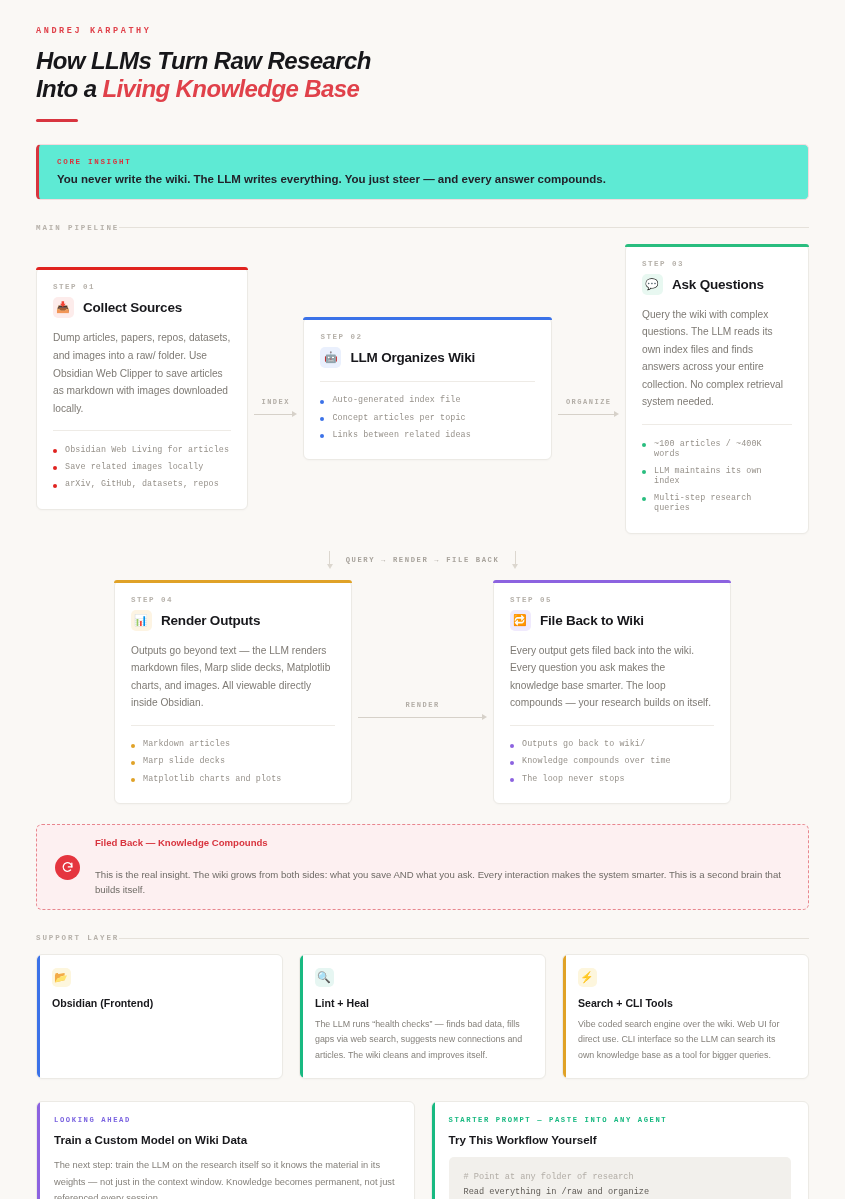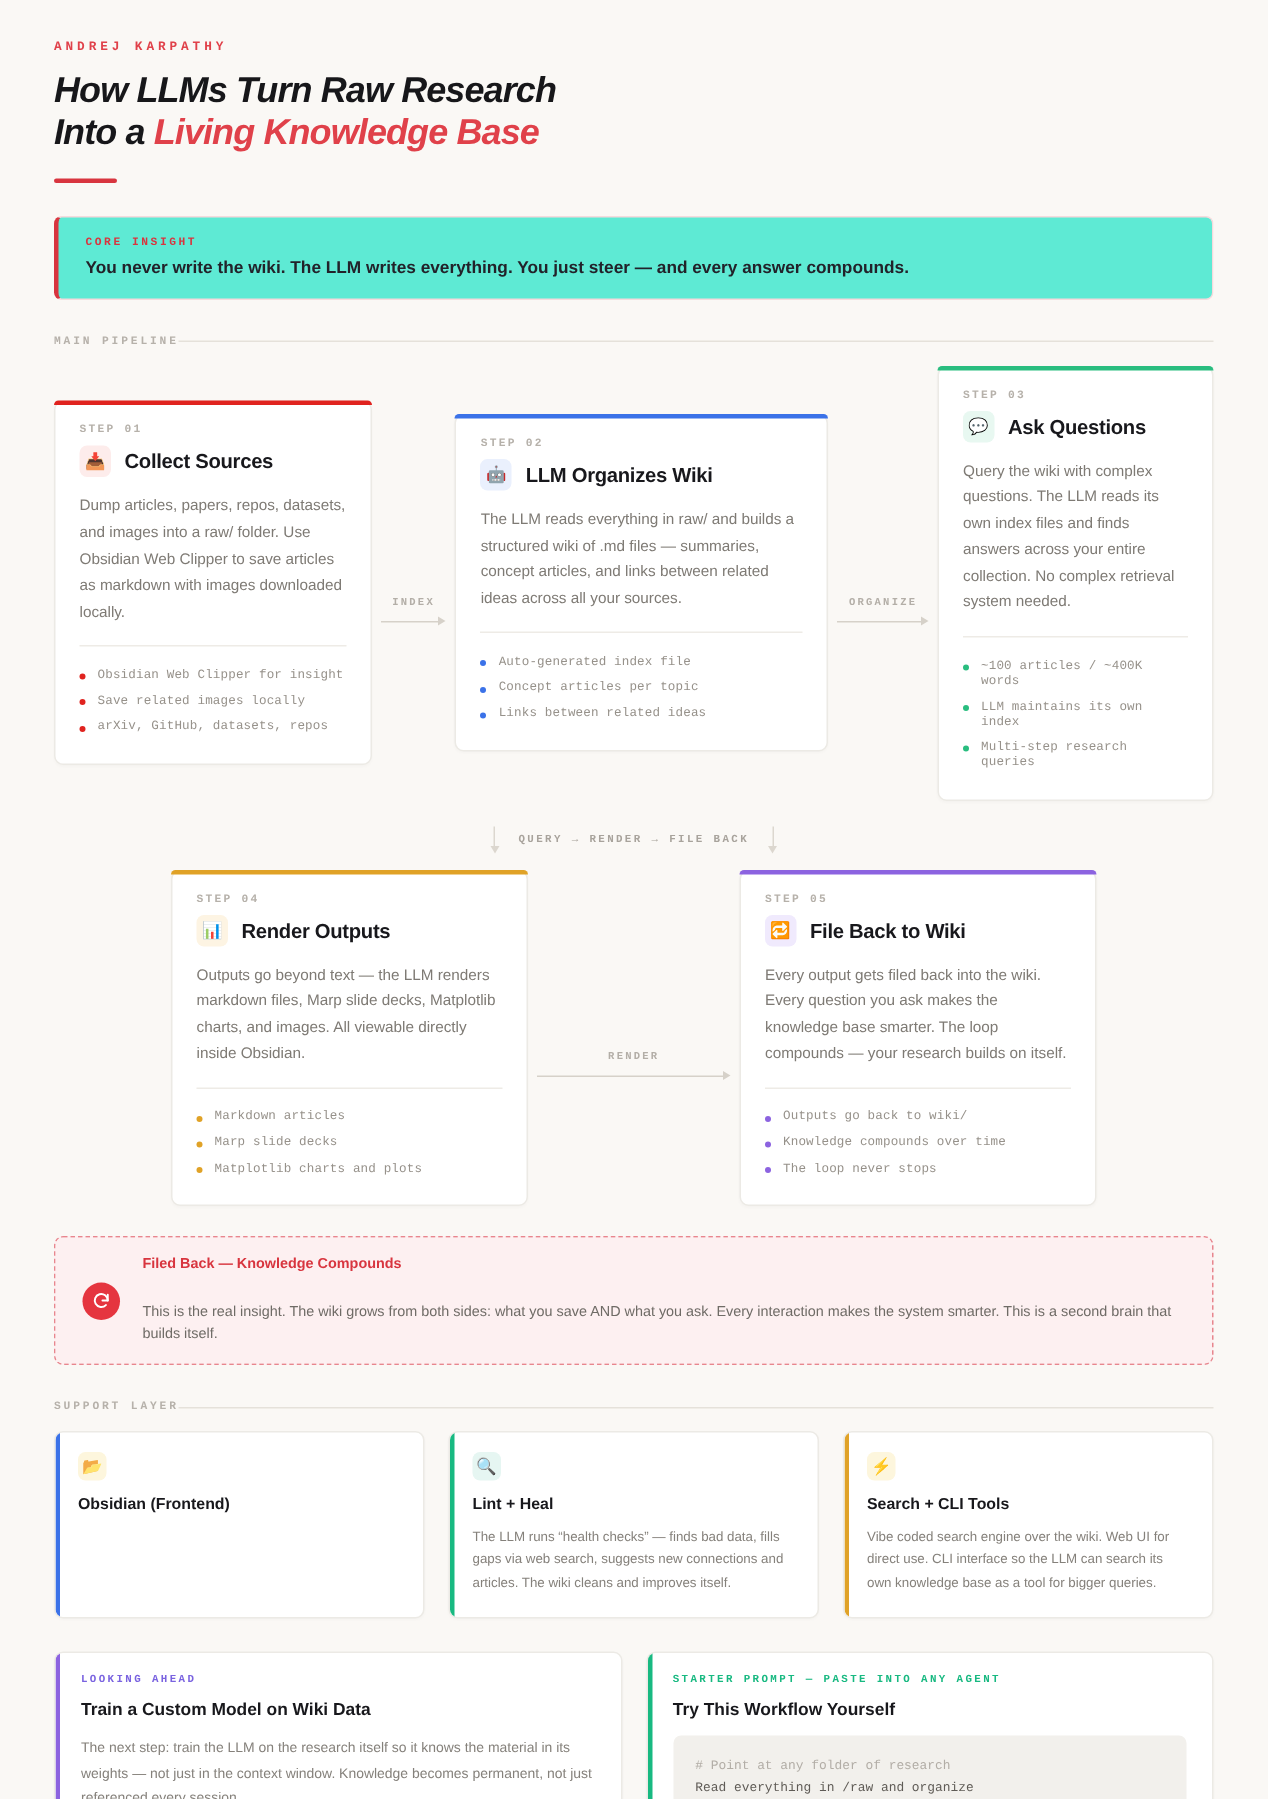--- a/index.html
+++ b/index.html
@@ -242,42 +242,41 @@
     <div class="card" style="width:212px" data-name="step-card-01">
       <div class="topbar" data-name="step-card-accent-bar" style="background: rgb(224, 35, 31);"></div>
       <div class="step-num" data-name="step-number">STEP 01</div>
       <div class="card-head" data-name="step-card-header">
         <div class="chip" data-name="inbox-tray-icon" style="background: rgb(253, 236, 235);">📥</div>
         <div class="card-title" data-name="step-title">Collect Sources</div>
       </div>
       <div class="card-body" data-name="step-description">Dump articles, papers, repos, datasets, and images into a raw/ folder. Use Obsidian Web Clipper to save articles as markdown with images downloaded locally.</div>
       <div class="card-div" data-name="card-divider"></div>
       <ul class="bullets" data-name="step-bullet-list">
-        <li data-name="list-item" style="--c: #e0231f;">Obsidian Web Clipper for insight</li>
+        <li data-name="list-item" style="--c: #e0231f;">Obsidian Web Living for articles</li>
         <li data-name="list-item" style="--c: #e0231f;">Save related images locally</li>
         <li data-name="list-item" style="--c: #e0231f;">arXiv, GitHub, datasets, repos</li>
       </ul>
     </div>
 
     <div class="hconn" data-name="connector-index">
       <div class="lbl" data-name="connector-label">INDEX</div>
       <div class="arrow-line" data-name="arrow-right-icon">
           <div class="bar"></div>
           <div class="tip"></div>
         </div>
     </div>
 
     <div class="card" style="width:249px" data-name="step-card-02">
       <div class="topbar" data-name="step-card-accent-bar" style="background: rgb(59, 114, 232);"></div>
       <div class="step-num" data-name="step-number">STEP 02</div>
       <div class="card-head" data-name="step-card-header">
         <div class="chip" data-name="robot-icon" style="background: rgb(234, 240, 253);">🤖</div>
         <div class="card-title" data-name="step-title">LLM Organizes Wiki</div>
       </div>
-      <div class="card-body" data-name="step-description">The LLM reads everything in raw/ and builds a structured wiki of .md files — summaries, concept articles, and links between related ideas across all your sources.</div>
       <div class="card-div" data-name="card-divider"></div>
       <ul class="bullets" data-name="step-bullet-list">
         <li data-name="list-item" style="--c: #3b72e8;">Auto-generated index file</li>
         <li data-name="list-item" style="--c: #3b72e8;">Concept articles per topic</li>
         <li data-name="list-item" style="--c: #3b72e8;">Links between related ideas</li>
       </ul>
     </div>
 
     <div class="hconn" data-name="connector-organize">
       <div class="lbl" data-name="connector-label">ORGANIZE</div>

